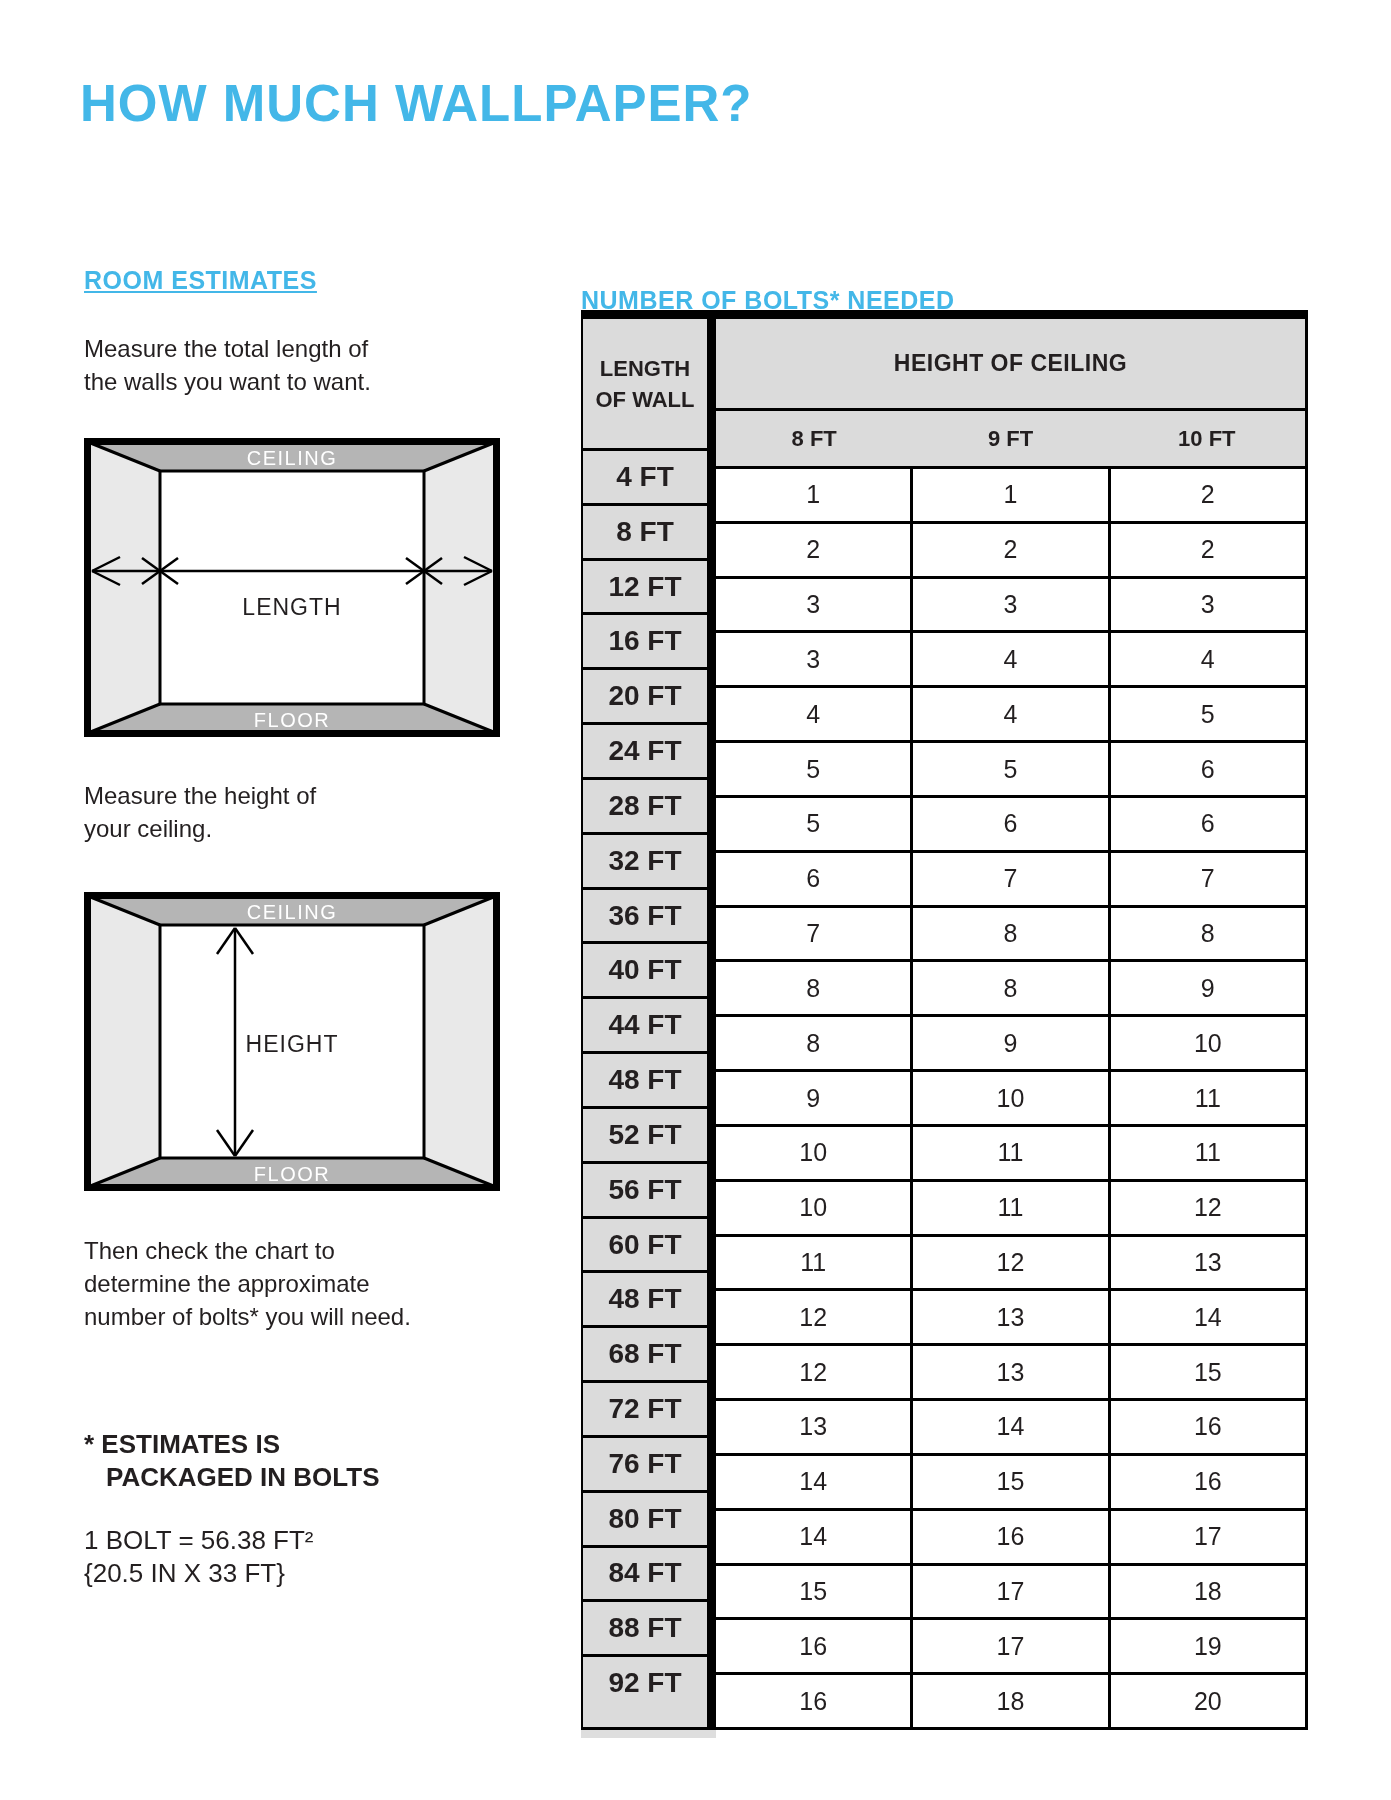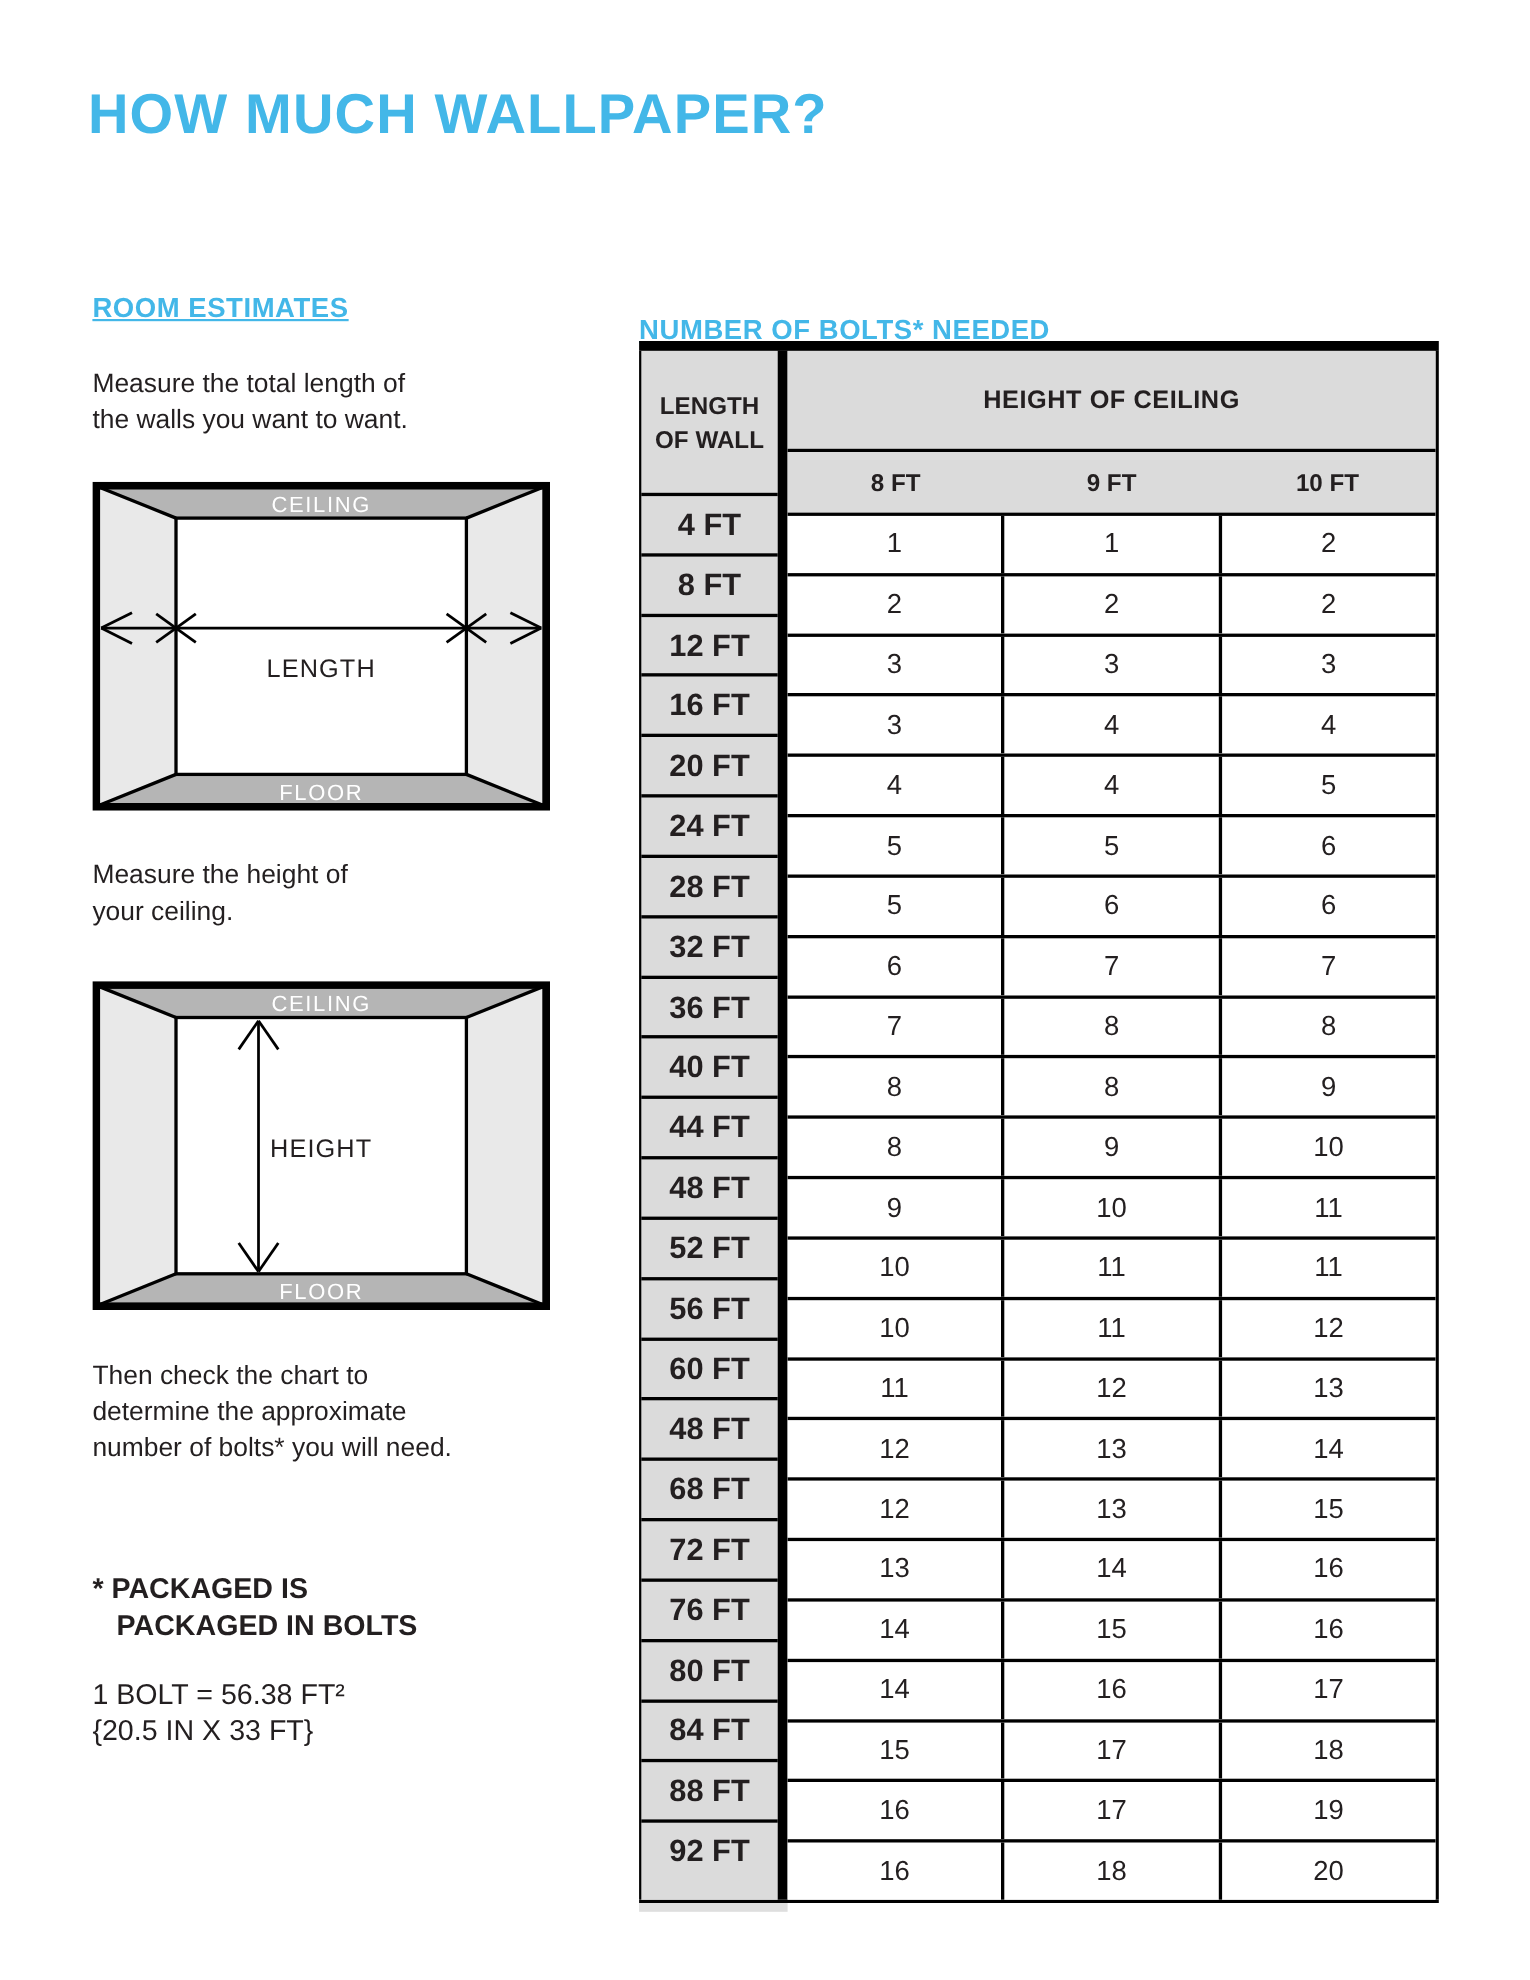--- a/index.html
+++ b/index.html
@@ -136,21 +136,21 @@
       <line x1="151" y1="36" x2="133" y2="62"></line>
       <line x1="151" y1="36" x2="169" y2="62"></line>
       <line x1="151" y1="264" x2="133" y2="238"></line>
       <line x1="151" y1="264" x2="169" y2="238"></line>
     </g>
     <text class="measure-label" x="208" y="160">HEIGHT</text>
   </svg>
 
   <p class="body-text" id="step3"><span>Then check the chart to</span><br><span>determine the approximate</span><br><span>number of bolts* you will need.</span></p>
 
-  <p class="footnote"><span>* PACKAGED IS</span><span class="indent">PACKAGED IN BOLTS</span></p>
+  <p class="footnote"><span>* ESTIMATES IS</span><span class="indent">PACKAGED IN BOLTS</span></p>
 
   <p class="boltinfo"><span>1 BOLT = 56.38 FT²</span><br><span>{20.5 IN X 33 FT}</span></p>
 
   <h2 class="section-heading" id="table-heading">NUMBER OF BOLTS* NEEDED</h2>
 
   <div class="bolt-table">
     <div class="top-bar"></div>
     <div class="tbl-body">
       <div class="col-labels">
         <div class="row-header">

